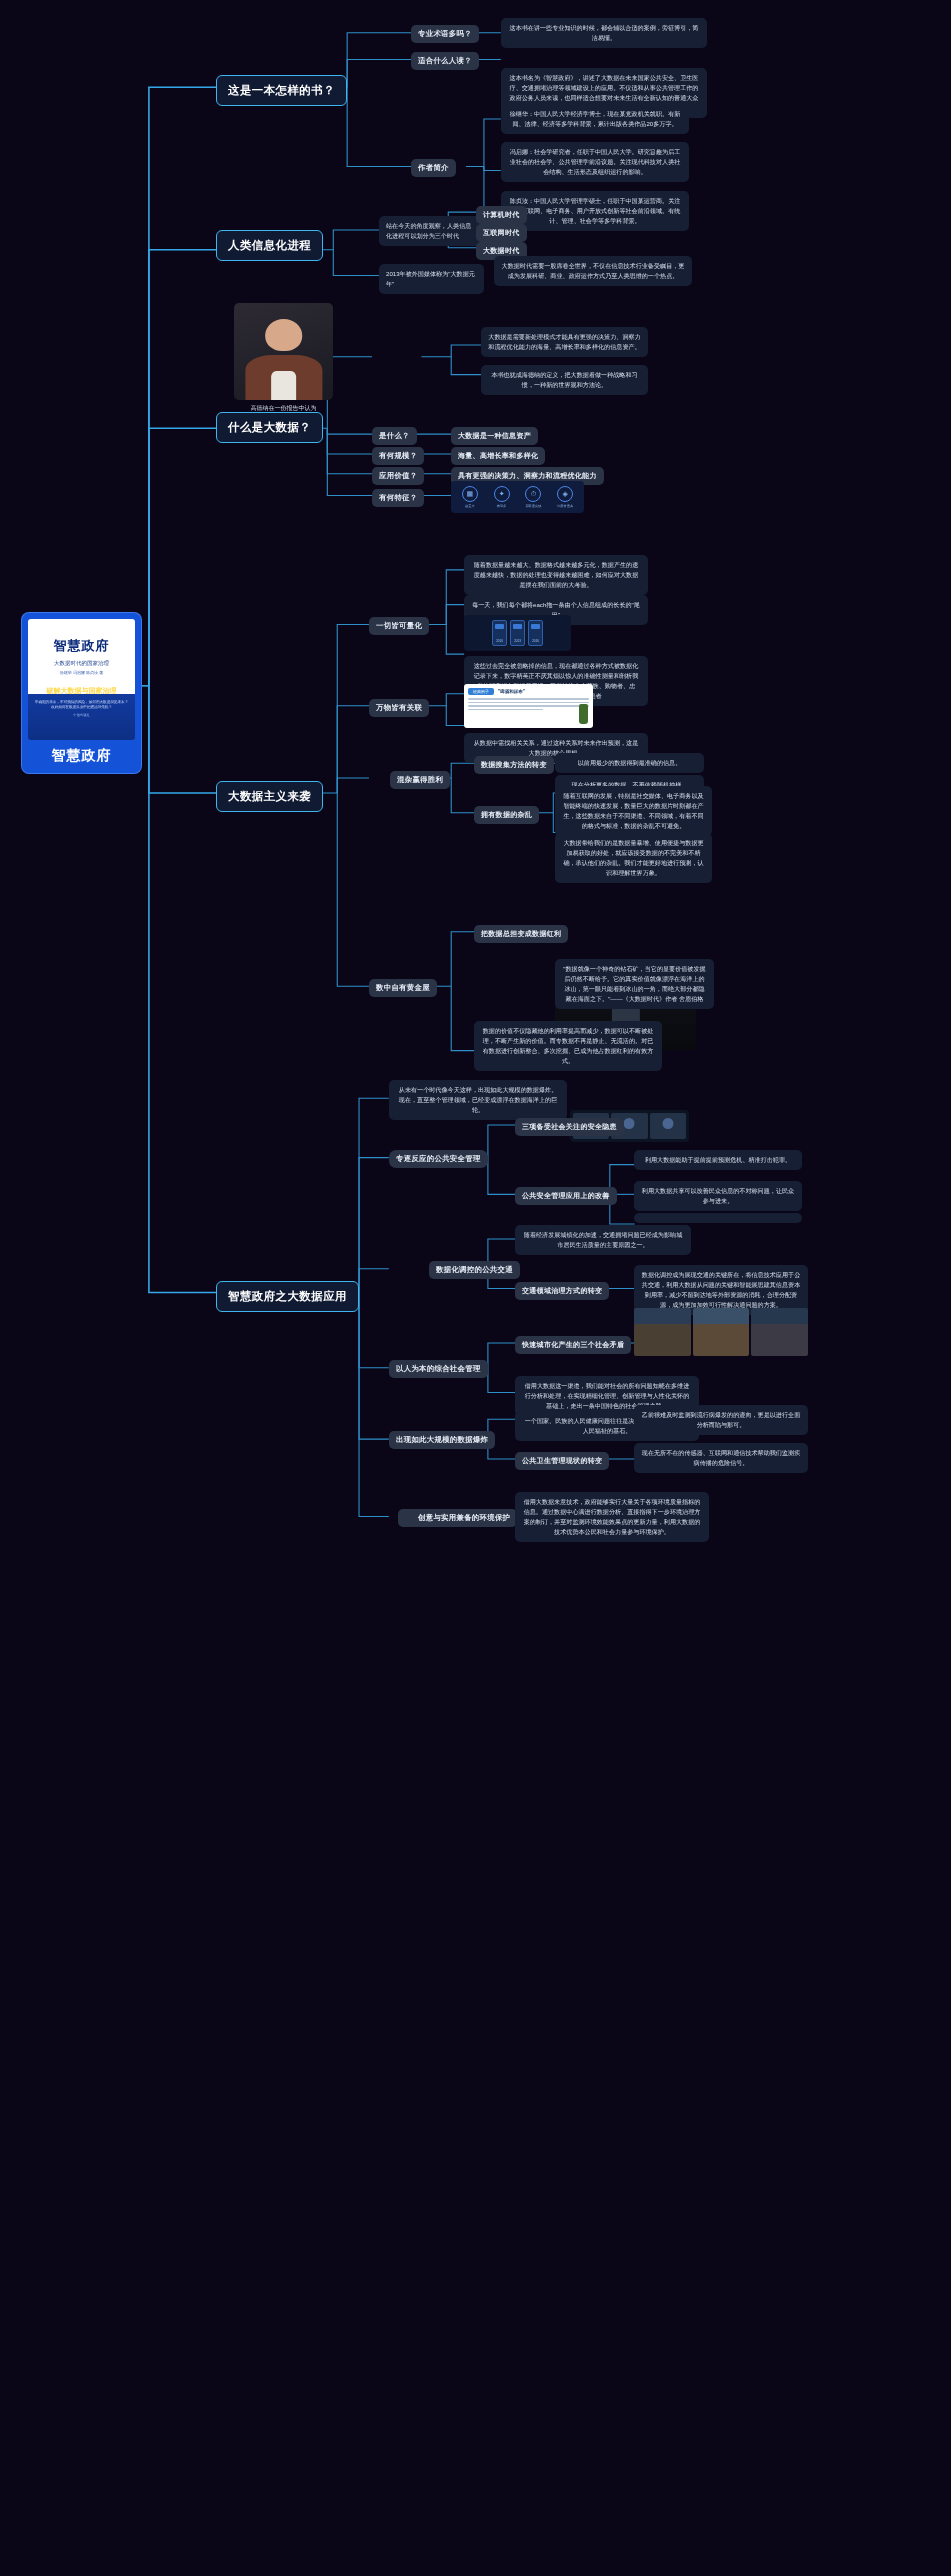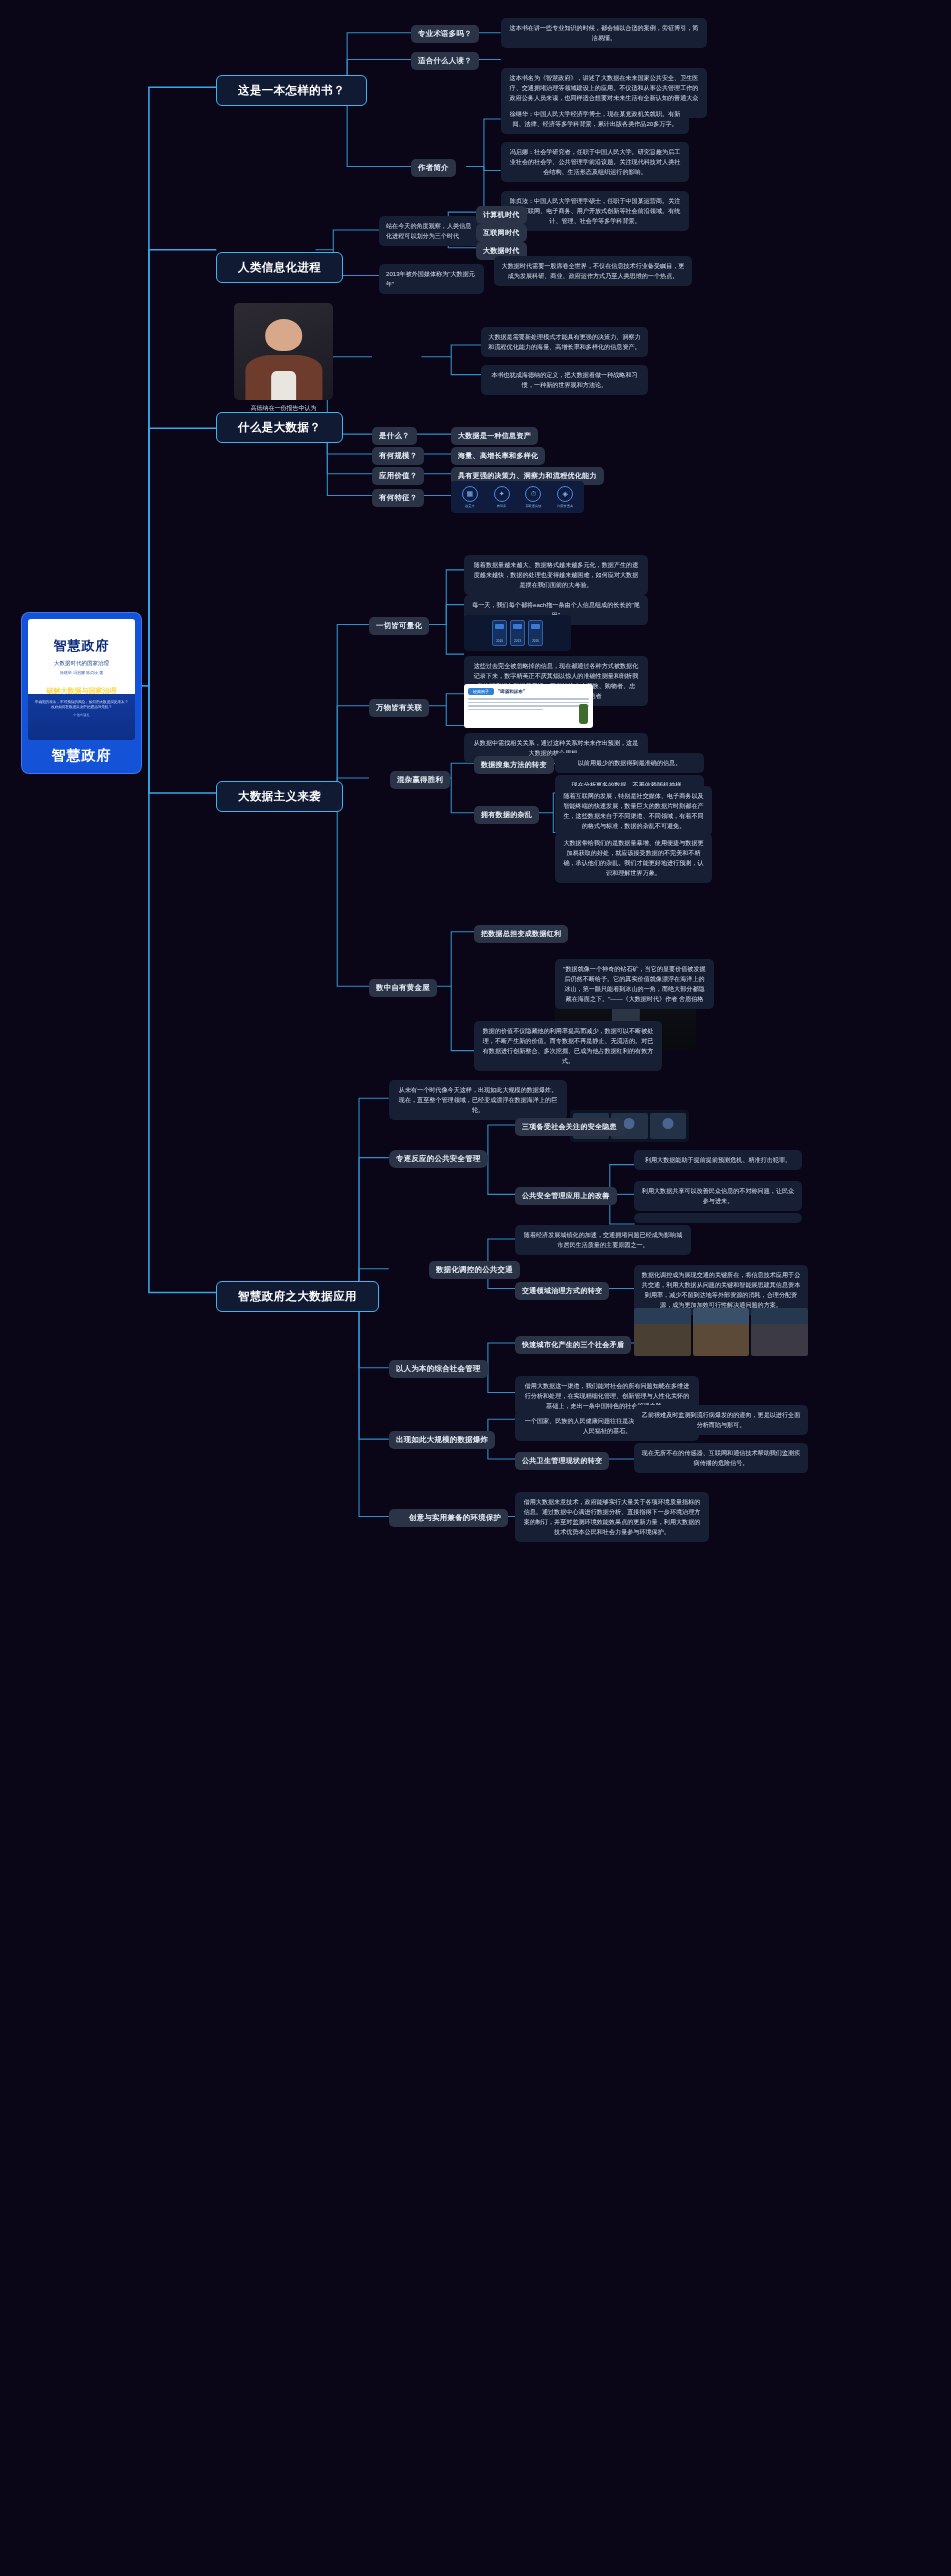--- a/index.html
+++ b/index.html
@@ -54,21 +54,21 @@
     padding-top: 7px; letter-spacing: 1px;
   }
 
   .l1 {
     background: #101a33;
     border: 1px solid #3fb6f0;
     border-radius: 6px;
     color: #ffffff;
     font-size: 11.4px;
     font-weight: bold;
-    padding: 7px 21px;
+    padding: 7px 11px;
     white-space: nowrap;
     letter-spacing: 0.5px;
   }
 
   .l2 {
     background: #2a3446;
     border-radius: 5px;
     color: #e7edf6;
     font-size: 7.4px;
     font-weight: bold;
@@ -285,21 +285,21 @@
   <div class="node l3" style="left:501px; top:18px; width:206px;">这本书在讲一些专业知识的时候，都会辅以合适的案例，旁征博引，简洁易懂。</div>
 
   <div class="node l2" style="left:411px; top:52px;">适合什么人读？</div>
   <div class="node l3" style="left:501px; top:68px; width:206px;">这本书名为《智慧政府》，讲述了大数据在未来国家公共安全、卫生医疗、交通拥堵治理等领域建设上的应用。不仅适和从事公共管理工作的政府公务人员来读，也同样适合想要对未来生活有全新认知的普通大众来读。</div>
 
   <div class="node l2" style="left:411px; top:159px;">作者简介</div>
   <div class="node l3" style="left:501px; top:104px; width:188px;">徐继华：中国人民大学经济学博士，现在某党政机关就职。有新闻、法律、经济等多学科背景，累计出版各类作品20多万字。</div>
   <div class="node l3" style="left:501px; top:142px; width:188px;">冯启娜：社会学研究者，任职于中国人民大学。研究旨趣为后工业社会的社会学、公共管理学前沿议题。关注现代科技对人类社会结构、生活形态及组织运行的影响。</div>
   <div class="node l3" style="left:501px; top:191px; width:188px;">陈贞汝：中国人民大学管理学硕士，任职于中国某运营商。关注移动互联网、电子商务、用户开放式创新等社会前沿领域。有统计、管理、社会学等多学科背景。</div>
 
-  <div class="node l1" style="left:216px; top:252px;text-align:right;">人类信息化进程</div>
+  <div class="node l1" style="left:216px; top:230px;text-align:right;">人类信息化进程</div>
 
   <div class="node l3 left" style="left:379px; top:216px; width:105px;">站在今天的角度观察，人类信息化进程可以划分为三个时代</div>
   <div class="node l2 sm" style="left:476px; top:206px;">计算机时代</div>
   <div class="node l2 sm" style="left:476px; top:224px;">互联网时代</div>
   <div class="node l2 sm" style="left:476px; top:242px;">大数据时代</div>
 
   <div class="node l3 left" style="left:379px; top:264px; width:105px;">2013年被外国媒体称为"大数据元年"</div>
   <div class="node l3" style="left:494px; top:256px; width:198px;">大数据时代需要一股席卷全世界，不仅在信息技术行业备受瞩目，更成为发展科研、商业、政府运作方式乃至人类思维的一个热点。</div>
 
   <div class="node l1" style="left:216px; top:412px;">什么是大数据？</div>
@@ -430,17 +430,17 @@
     <div class="c" style="background:#3c3a44"></div>
   </div>
   <div class="node l3" style="left:515px; top:1376px; width:184px;">借用大数据这一渠道，我们能对社会的所有问题知晓在多维进行分析和处理，在实现精细化管理、创新管理与人性化关怀的基础上，走出一条中国特色的社会管理之路。</div>
   <div class="node l3" style="left:515px; top:1411px; width:184px;">一个国家、民族的人民健康问题往往是决定该地区稳定发展和人民福祉的基石。</div>
 
   <div class="node l2" style="left:389px; top:1431px;">出现如此大规模的数据爆炸</div>
   <div class="node l3" style="left:634px; top:1405px; width:174px;">乙前很难及时监测到流行病爆发的的迹向，更是以进行全面分析而陷与那可。</div>
   <div class="node l2 sm" style="left:515px; top:1452px;">公共卫生管理现状的转变</div>
   <div class="node l3" style="left:634px; top:1443px; width:174px;">现在无所不在的传感器、互联网和通信技术帮助我们监测疾病传播的危险信号。</div>
 
-  <div class="node l2" style="left:389px; top:1509px;padding-left:20px;">创意与实用兼备的环境保护</div>
+  <div class="node l2" style="left:398px; top:1509px;padding-left:20px;">创意与实用兼备的环境保护</div>
   <div class="node l3" style="left:515px; top:1492px; width:194px;">借用大数据来意技术，政府能够实行大量关于各项环境质量指标的信息。通过数据中心满进行数据分析、直接指得下一步环境治理方案的制订，并至对监测环境效能效果点的更新力量，利用大数据的技术优势本公民和社会力量参与环境保护。</div>
 
 </div>
 
 
 </body></html>

